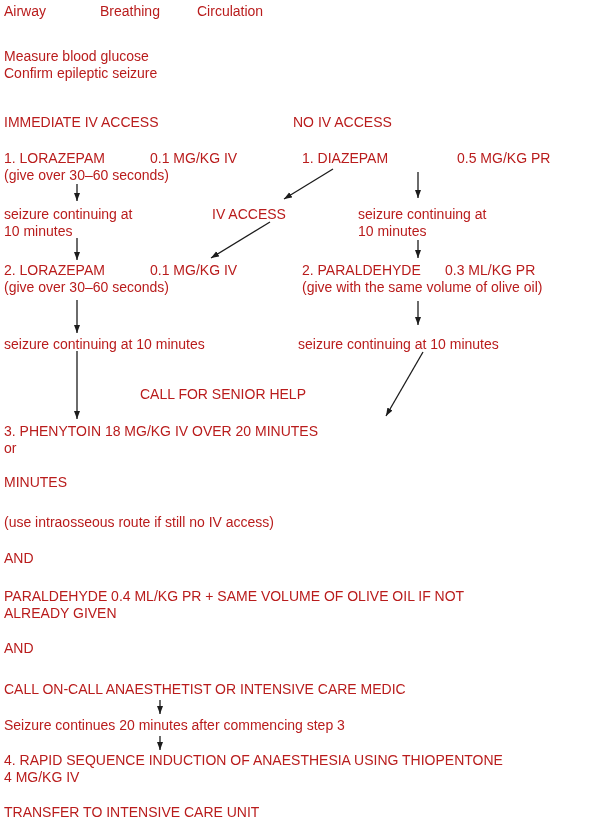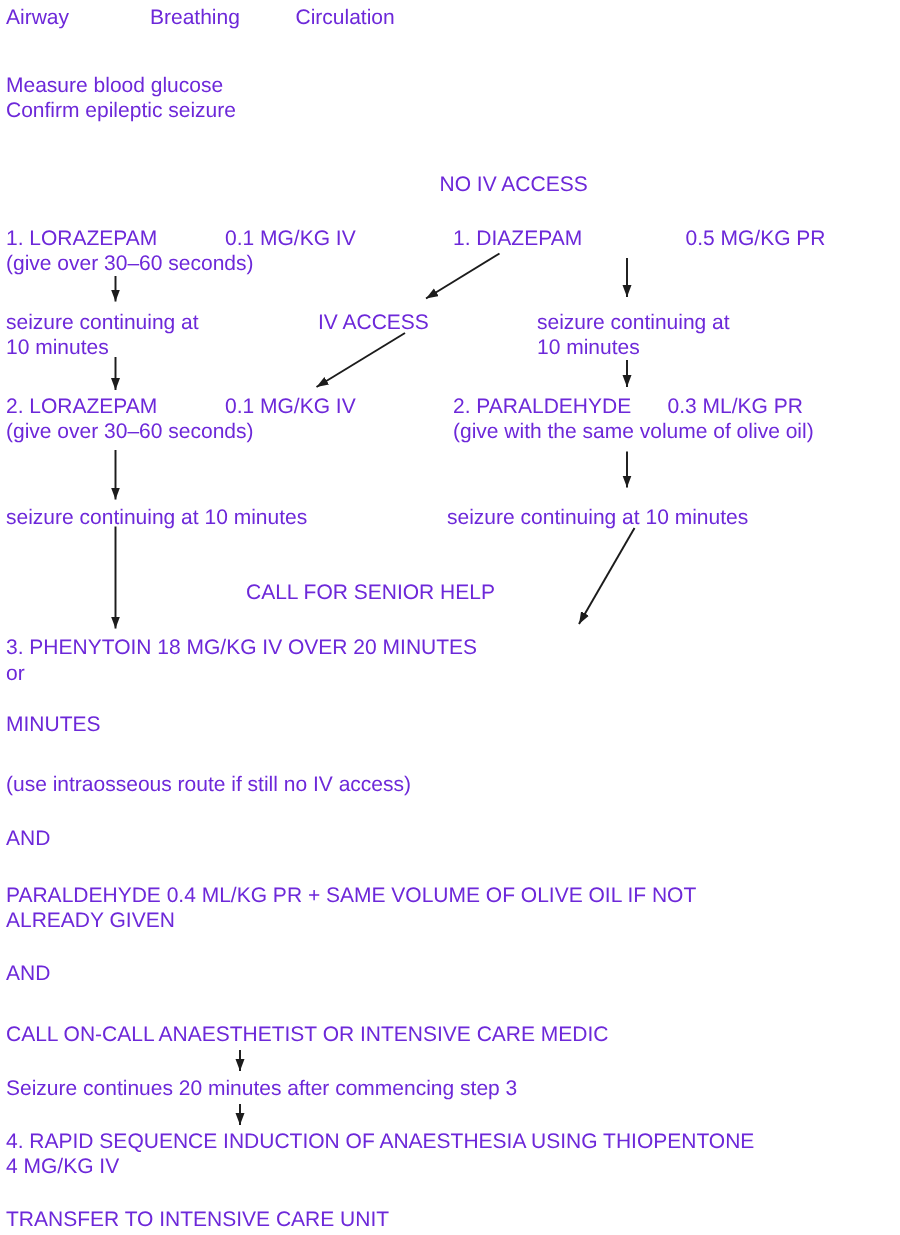--- a/index.html
+++ b/index.html
@@ -3,21 +3,21 @@
 <meta charset="utf-8">
 <style>
   html,body { margin:0; padding:0; background:#ffffff; }
   .canvas {
     position:relative;
     width:600px; height:823px;
     background:#ffffff;
     font-family:"Liberation Sans","DejaVu Sans",sans-serif;
     font-size:14px;
     line-height:17px;
-    color:#6d28d9;
+    color:#b91c1c;
     overflow:hidden;
   }
   .t { position:absolute; white-space:nowrap; }
   .svg-overlay { position:absolute; left:0; top:0; width:600px; height:823px; pointer-events:none; }
   .svg-overlay line, .svg-overlay path.conn { stroke:#1c1c1c; stroke-width:1.3; fill:none; }
 </style>
 </head>
 <body>
 
 <div class="canvas">
@@ -42,20 +42,21 @@
     <line x1="160" y1="736" x2="160" y2="750" marker-end="url(#ah)"></line>
   </svg>
 
   <div class="t" style="left:4px;top:3px">Airway</div>
   <div class="t" style="left:100px;top:3px">Breathing</div>
   <div class="t" style="left:197px;top:3px">Circulation</div>
 
   <div class="t" style="left:4px;top:48px">Measure blood glucose</div>
   <div class="t" style="left:4px;top:65px">Confirm epileptic seizure</div>
 
+  <div class="t" style="left:4px;top:114px">IMMEDIATE IV ACCESS</div>
   <div class="t" style="left:293px;top:114px">NO IV ACCESS</div>
 
   <div class="t" style="left:4px;top:150px">1. LORAZEPAM</div>
   <div class="t" style="left:150px;top:150px">0.1 MG/KG IV</div>
   <div class="t" style="left:302px;top:150px">1. DIAZEPAM</div>
   <div class="t" style="left:457px;top:150px">0.5 MG/KG PR</div>
   <div class="t" style="left:4px;top:167px">(give over 30–60 seconds)</div>
 
   <div class="t" style="left:4px;top:206px">seizure continuing at</div>
   <div class="t" style="left:4px;top:223px">10 minutes</div>
@@ -66,21 +67,21 @@
   <div class="t" style="left:4px;top:262px">2. LORAZEPAM</div>
   <div class="t" style="left:150px;top:262px">0.1 MG/KG IV</div>
   <div class="t" style="left:302px;top:262px">2. PARALDEHYDE</div>
   <div class="t" style="left:445px;top:262px">0.3 ML/KG PR</div>
   <div class="t" style="left:4px;top:279px">(give over 30–60 seconds)</div>
   <div class="t" style="left:302px;top:279px">(give with the same volume of olive oil)</div>
 
   <div class="t" style="left:4px;top:336px">seizure continuing at 10 minutes</div>
   <div class="t" style="left:298px;top:336px">seizure continuing at 10 minutes</div>
 
-  <div class="t" style="left:164px;top:386px">CALL FOR SENIOR HELP</div>
+  <div class="t" style="left:140px;top:386px">CALL FOR SENIOR HELP</div>
 
   <div class="t" style="left:4px;top:423px">3. PHENYTOIN 18 MG/KG IV OVER 20 MINUTES</div>
   <div class="t" style="left:4px;top:440px">or</div>
   <div class="t" style="left:4px;top:474px">MINUTES</div>
   <div class="t" style="left:4px;top:514px">(use intraosseous route if still no IV access)</div>
   <div class="t" style="left:4px;top:550px">AND</div>
   <div class="t" style="left:4px;top:588px">PARALDEHYDE 0.4 ML/KG PR + SAME VOLUME OF OLIVE OIL IF NOT</div>
   <div class="t" style="left:4px;top:605px">ALREADY GIVEN</div>
   <div class="t" style="left:4px;top:640px">AND</div>
   <div class="t" style="left:4px;top:681px">CALL ON-CALL ANAESTHETIST OR INTENSIVE CARE MEDIC</div>

